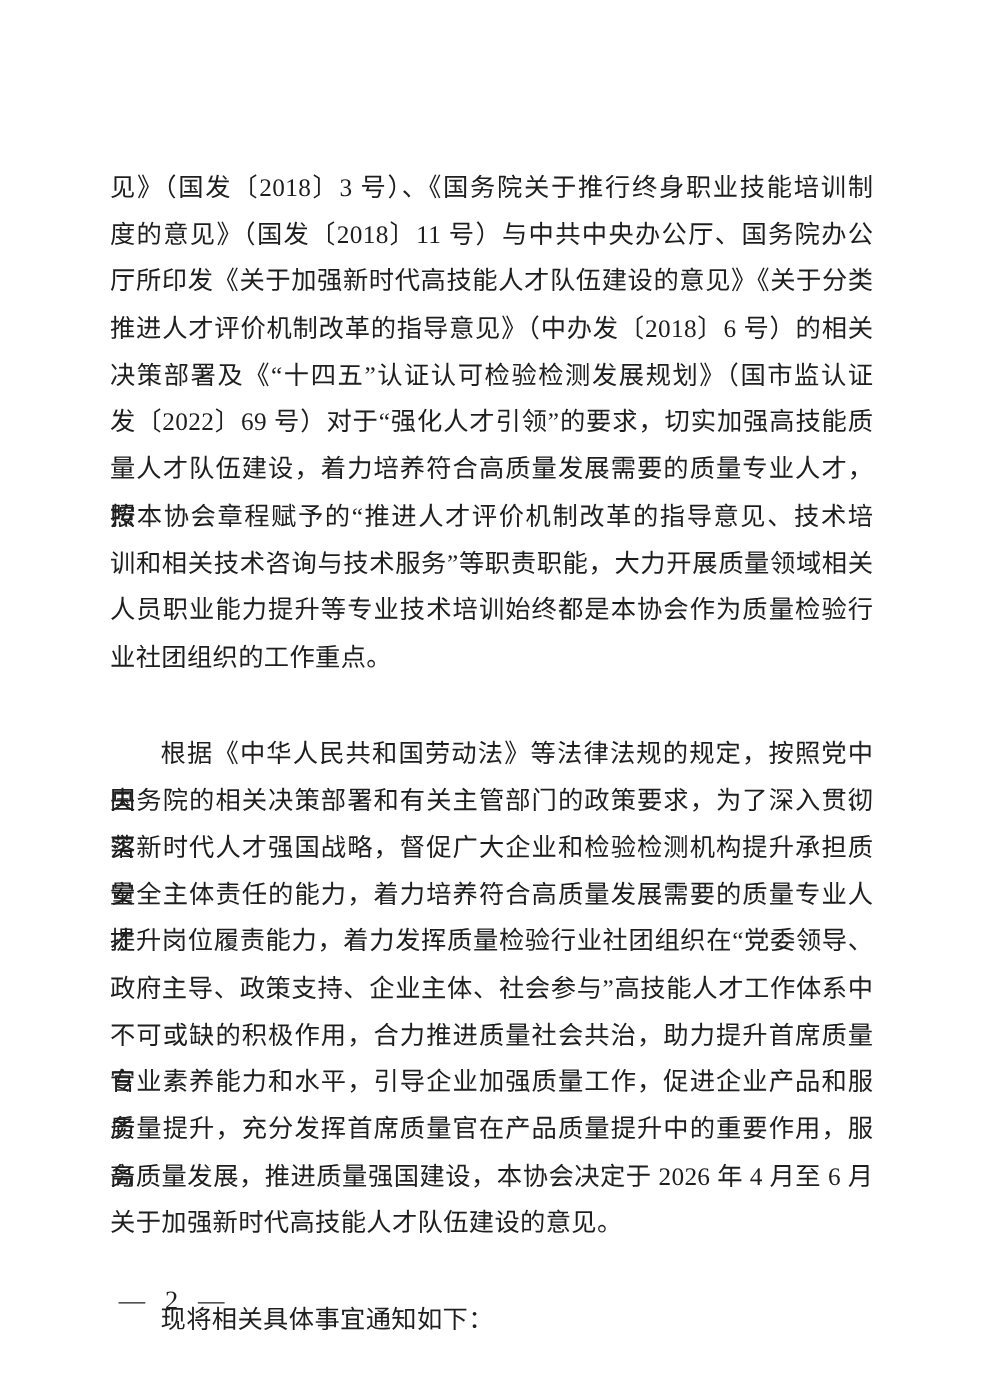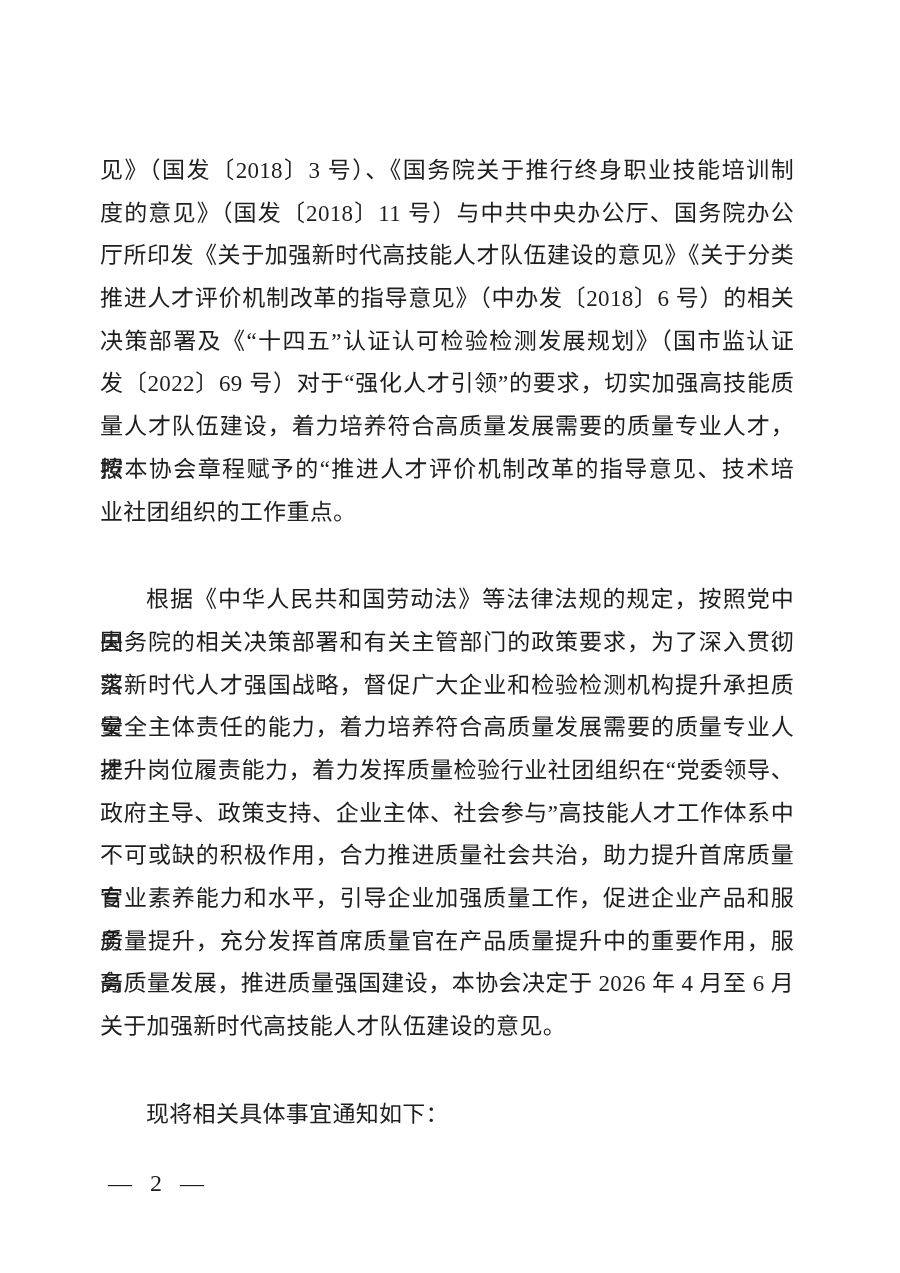--- a/index.html
+++ b/index.html
@@ -57,20 +57,22 @@
 <div class="page">
   <div class="body-text">
       <div class="line fill">见》（国发〔2018〕3 号）、《国务院关于推行终身职业技能培训制</div>
       <div class="line fill">度的意见》（国发〔2018〕11 号）与中共中央办公厅、国务院办公</div>
       <div class="line fill">厅所印发《关于加强新时代高技能人才队伍建设的意见》《关于分类</div>
       <div class="line fill">推进人才评价机制改革的指导意见》（中办发〔2018〕6 号）的相关</div>
       <div class="line fill">决策部署及《“十四五”认证认可检验检测发展规划》（国市监认证</div>
       <div class="line fill">发〔2022〕69 号）对于“强化人才引领”的要求，切实加强高技能质</div>
       <div class="line fill">量人才队伍建设，着力培养符合高质量发展需要的质量专业人才，按</div>
       <div class="line fill">照本协会章程赋予的“推进人才评价机制改革的指导意见、技术培</div>
+      <div class="line fill">训和相关技术咨询与技术服务”等职责职能，大力开展质量领域相关</div>
+      <div class="line fill">人员职业能力提升等专业技术培训始终都是本协会作为质量检验行</div>
       <div class="line">业社团组织的工作重点。</div>
       <div class="line indent fill">根据《中华人民共和国劳动法》等法律法规的规定，按照党中央、</div>
       <div class="line fill">国务院的相关决策部署和有关主管部门的政策要求，为了深入贯彻落</div>
       <div class="line fill">实新时代人才强国战略，督促广大企业和检验检测机构提升承担质量</div>
       <div class="line fill">安全主体责任的能力，着力培养符合高质量发展需要的质量专业人才</div>
       <div class="line fill">提升岗位履责能力，着力发挥质量检验行业社团组织在“党委领导、</div>
       <div class="line fill">政府主导、政策支持、企业主体、社会参与”高技能人才工作体系中</div>
       <div class="line fill">不可或缺的积极作用，合力推进质量社会共治，助力提升首席质量官</div>
       <div class="line fill">专业素养能力和水平，引导企业加强质量工作，促进企业产品和服务</div>
       <div class="line fill">质量提升，充分发挥首席质量官在产品质量提升中的重要作用，服务</div>

